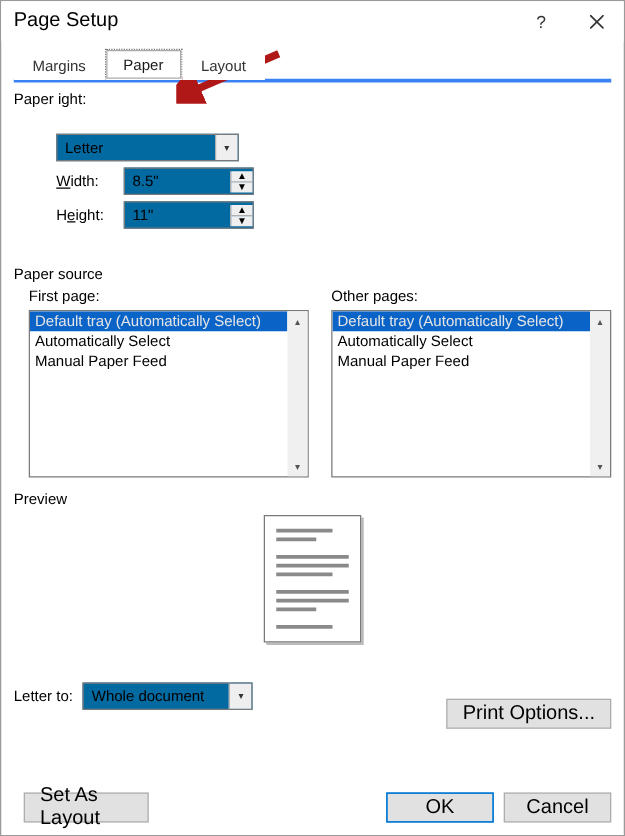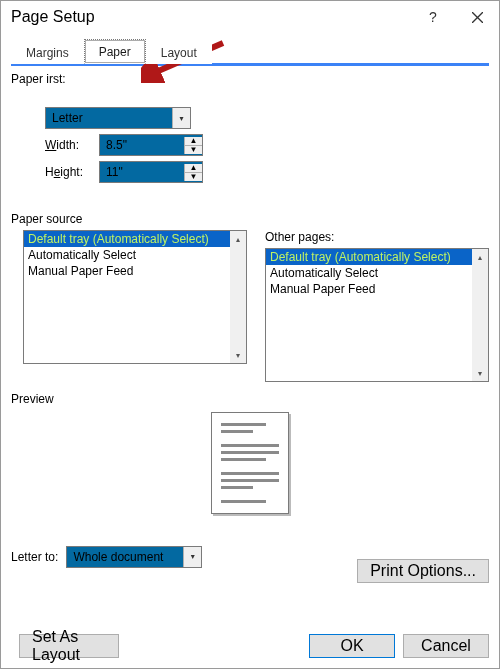--- a/index.html
+++ b/index.html
@@ -140,21 +140,21 @@
     display:flex;
   }
   .listbox .items { flex:1; overflow:hidden; }
   .listbox .item {
     padding: 1px 4px;
     font-size: 12px;
     white-space: nowrap;
   }
   .listbox .item.selected {
     background: #0a64c8;
-    color: #bef264;
+    color: #e5e5e5;
   }
   .listbox .scrollbar {
     width: 16px;
     background: #f0f0f0;
     display:flex;
     flex-direction:column;
     justify-content:space-between;
   }
   .listbox .scrollbar div {
     height: 16px;
@@ -238,21 +238,21 @@
       <line x1="82" y1="4" x2="8" y2="36" stroke="#b01818" stroke-width="6" marker-end="url(#ahead)"></line>
     </svg>
 
     <div class="tabstrip">
       <div class="tab inactive">Margins</div>
       <div class="tab active">Paper</div>
       <div class="tab inactive">Layout</div>
     </div>
 
     <div class="group">
-      <div class="group-label">Paper irst:</div>
+      <div class="group-label">Paper ight:</div>
       <div class="group-frame" style="border:none; padding-left:34px;">
         <div class="row">
           <div class="combo">
             <span>Letter</span>
             <span class="arrowbox">
                 <span class="tri">▾</span>
               </span>
           </div>
         </div>
         <div class="row">
@@ -276,20 +276,21 @@
           </div>
         </div>
       </div>
     </div>
 
     <div class="group source">
       <div class="group-label">Paper source</div>
       <div class="group-frame" style="border:none; padding:0 0 0 12px;">
         <div class="src-cols">
           <div class="src-col">
+            <div class="label"><span class="ul">F</span>irst page:</div>
             <div class="listbox">
               <div class="items">
                 <div class="item selected">Default tray (Automatically Select)</div>
                 <div class="item">Automatically Select</div>
                 <div class="item">Manual Paper Feed</div>
               </div>
               <div class="scrollbar">
                 <div>▴</div>
                 <div>▾</div>
               </div>

